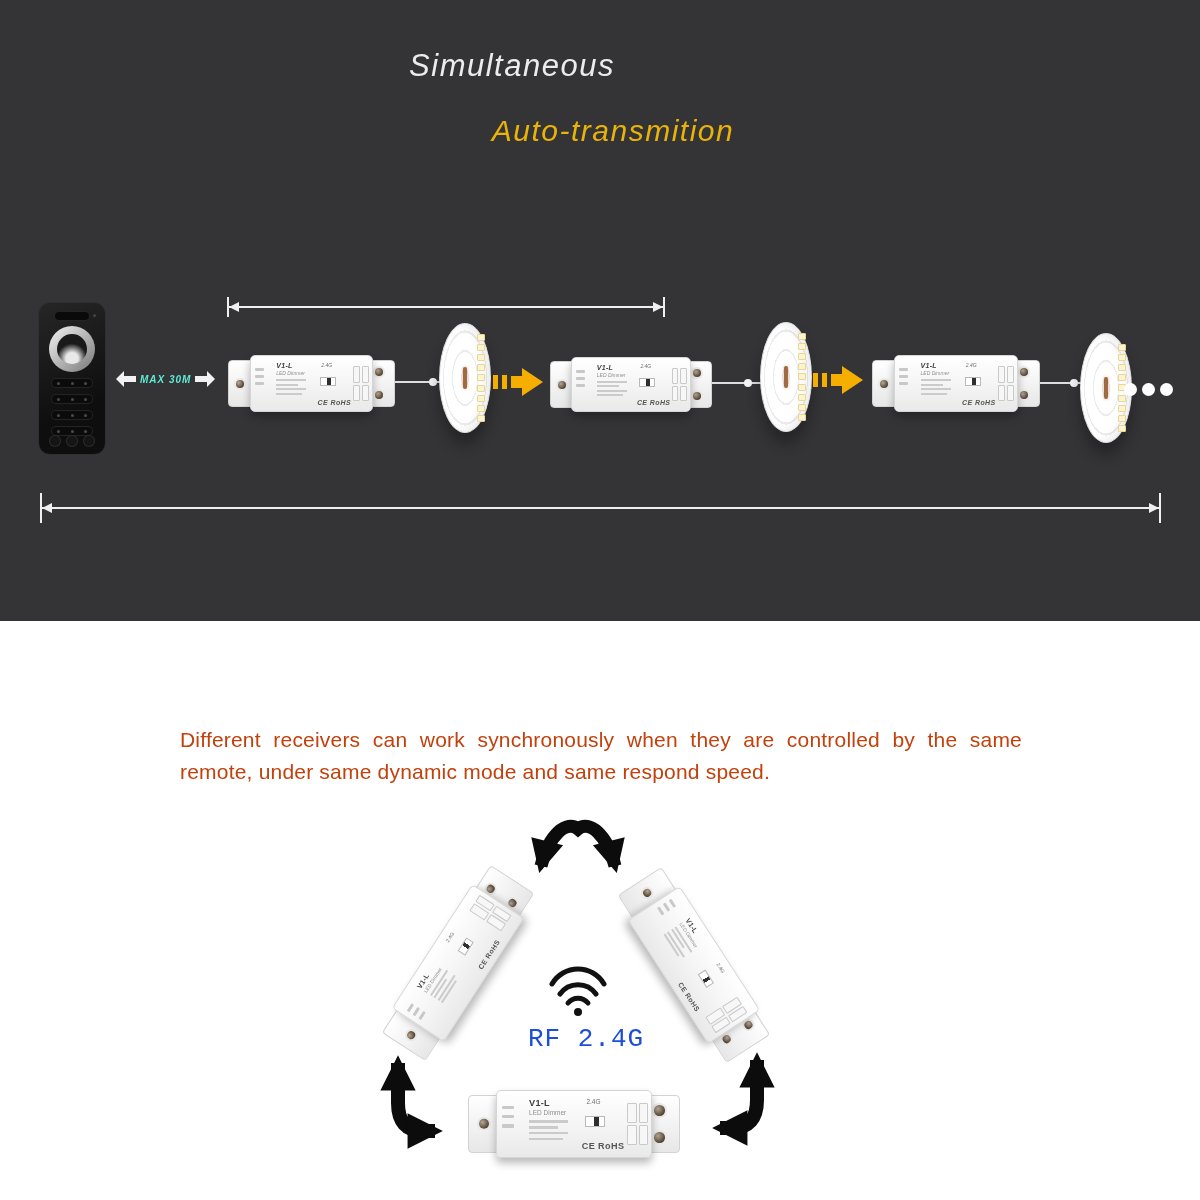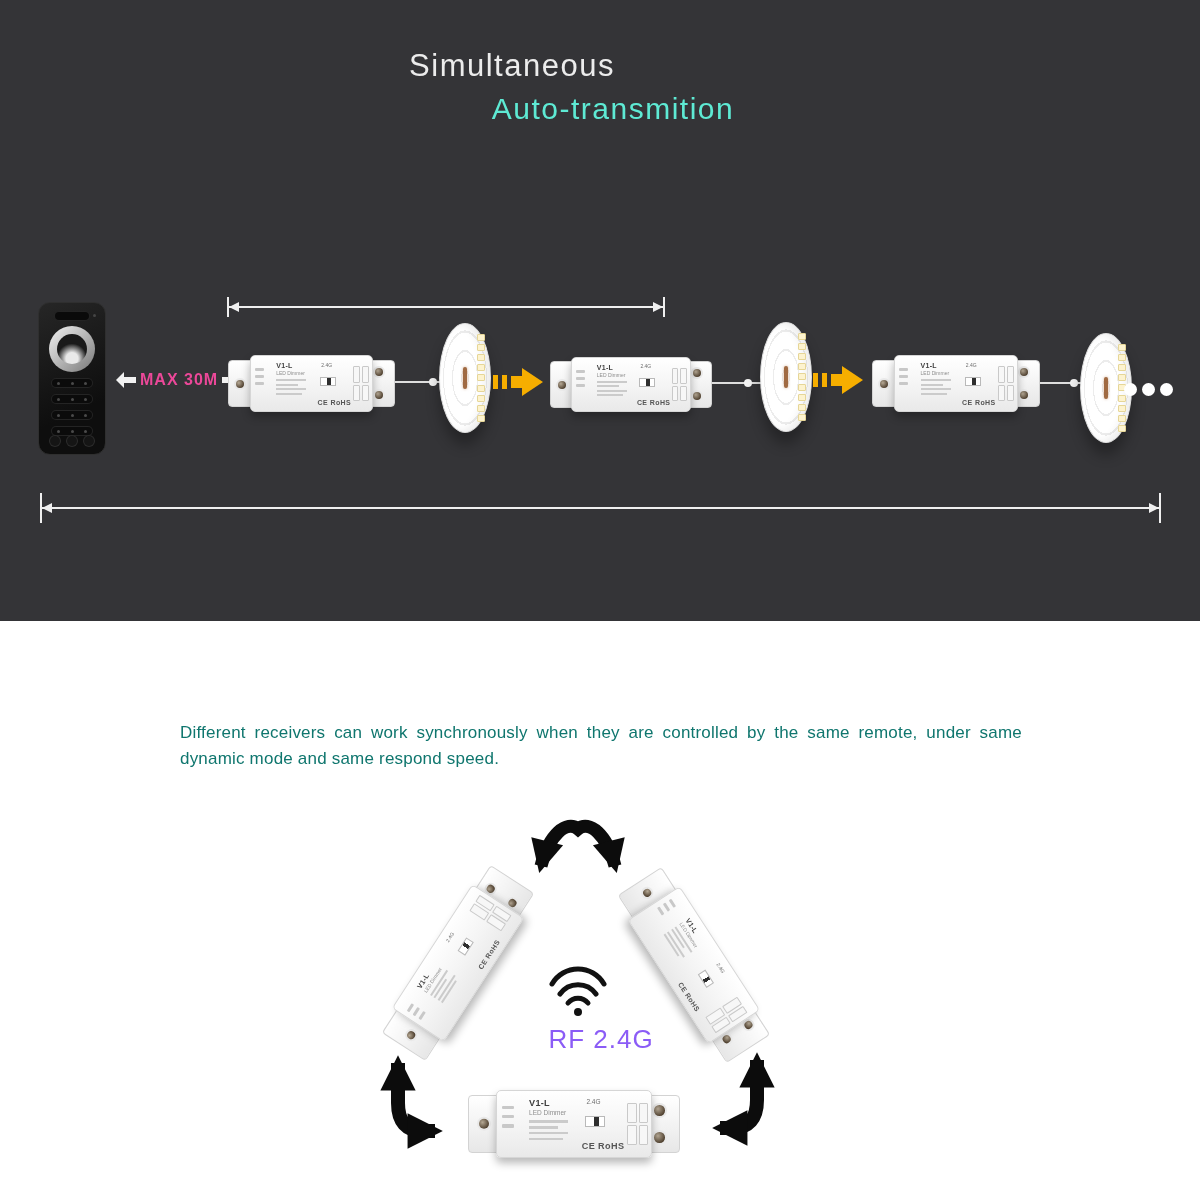--- a/index.html
+++ b/index.html
@@ -1,34 +1,34 @@
 <!DOCTYPE html>
 <html><head>
 <meta charset="utf-8">
 <style>
   html,body{margin:0;padding:0;background:#fff;}
   .page{position:relative;width:1200px;height:1200px;overflow:hidden;
         font-family:"Liberation Sans", sans-serif;}
   .abs{position:absolute;}
 
   
-  .sec-dark{position:absolute;left:0;top:0;width:1200px;height:621px;background:#343437;}
+  .sec-dark{position:absolute;left:0;top:0;width:1200px;height:621px;background:#343437;font-style:italic;}
   .sec-light{position:absolute;left:0;top:621px;width:1200px;height:579px;background:#ffffff;}
 
   
   .t1{position:absolute;left:512px;top:48px;transform:translateX(-50%);
       font-size:31px;letter-spacing:1.5px;color:#ececec;font-weight:400;white-space:nowrap;}
-  .t2{position:absolute;left:613px;top:92px;transform:translateX(-50%);
-      font-size:30px;letter-spacing:1.5px;color:#5eead4;font-weight:400;white-space:nowrap;}
+  .t2{position:absolute;left:613px;top:114px;transform:translateX(-50%);
+      font-size:30px;letter-spacing:1.5px;color:#eab308;font-weight:400;white-space:nowrap;}
   .para-dark{position:absolute;left:180px;top:164px;width:842px;font-size:15px;line-height:28px;
       color:#d8d8d8;letter-spacing:.2px;text-align:justify;}
   .t3{position:absolute;left:600px;top:648px;transform:translateX(-50%);
       font-size:29px;letter-spacing:1.5px;color:#57585a;font-weight:400;white-space:nowrap;}
-  .para-light{position:absolute;left:180px;top:703px;width:842px;font-size:17px;line-height:26px;
-      color:#0f766e;letter-spacing:.2px;text-align:justify;}
+  .para-light{position:absolute;left:180px;top:703px;width:842px;font-size:21px;line-height:32px;
+      color:#c2410c;letter-spacing:.2px;text-align:justify;}
 
   
   .dim{position:absolute;}
   .dim .dline{position:absolute;left:1px;right:1px;top:50%;margin-top:-1px;height:2px;background:#efefef;}
   .dim .cap{position:absolute;width:2px;background:#efefef;top:0;bottom:0;}
   .dim .cap.l{left:0;} .dim .cap.r{right:0;}
   .dim .ah{position:absolute;top:50%;transform:translateY(-50%);width:0;height:0;
            border-top:5px solid transparent;border-bottom:5px solid transparent;}
   .dim .ah.l{left:2px;border-right:10px solid #efefef;}
   .dim .ah.r{right:2px;border-left:10px solid #efefef;}
@@ -49,21 +49,21 @@
           background:radial-gradient(circle at 50% 82%, #e9e9e9 0 6px, #1a1a1a 15px);}
   .r-pill{position:absolute;left:50%;transform:translateX(-50%);width:40px;height:8px;border-radius:4px;
           background:#0b0b0b;box-shadow:0 0 0 1px #242424;display:flex;align-items:center;
           justify-content:space-between;padding:0 5px;box-sizing:border-box;}
   .r-pill i{width:3px;height:3px;border-radius:50%;background:#4a4a4a;}
   .r-btm{position:absolute;bottom:8px;left:50%;transform:translateX(-50%);display:flex;gap:7px;}
   .r-btm i{width:10px;height:10px;border-radius:50%;background:#151515;box-shadow:0 0 0 1px #2c2c2c;}
 
   
   .max30{position:absolute;left:116px;top:371px;display:flex;align-items:center;gap:4px;}
-  .max30 span{font-size:16px;font-weight:bold;color:#ec4899;letter-spacing:1px;white-space:nowrap;}
+  .max30 span{font-size:10px;font-weight:bold;color:#5eead4;letter-spacing:1px;white-space:nowrap;}
 
   
   .controller{position:absolute;--s:1;}
   .controller.fill{left:0;top:0;width:100%;height:100%;}
   .controller.lg{--s:1.3;}
   .rot{position:absolute;}
   .ctl-ear{position:absolute;top:8%;bottom:8%;width:17%;background:linear-gradient(#ffffff,#e7e7e7);
       border:1px solid #d3d3d3;border-radius:4px;box-sizing:border-box;z-index:1;}
   .ctl-ear.left{left:0;} .ctl-ear.right{right:0;}
   .screw{position:absolute;left:28%;width:calc(8px*var(--s));height:calc(8px*var(--s));border-radius:50%;
@@ -100,22 +100,22 @@
       box-shadow:inset -5px 0 9px rgba(0,0,0,0.08), 0 12px 14px rgba(0,0,0,0.30);}
   .coil::before{content:"";position:absolute;left:45%;top:40%;width:4px;height:22px;
       background:#a06a42;border-radius:2px;box-shadow:0 0 3px rgba(170,100,50,.55);}
   .leds{position:absolute;right:5px;top:9%;bottom:9%;width:8px;display:flex;flex-direction:column;
       justify-content:space-between;}
   .leds i{width:8px;height:7px;background:#fdf3cf;border:1px solid #e6d697;border-radius:1px;box-sizing:border-box;}
   .dots{position:absolute;left:1124px;top:383px;display:flex;gap:5px;}
   .dots i{width:13px;height:13px;border-radius:50%;background:#ffffff;}
 
   
-  .rf-text{position:absolute;left:601px;top:1024px;transform:translateX(-50%);
-      font-size:26px;letter-spacing:1px;color:#8b5cf6;white-space:nowrap;}
+  .rf-text{position:absolute;left:586px;top:1024px;transform:translateX(-50%);
+      font-size:26px;letter-spacing:1px;color:#1d4ed8;white-space:nowrap;font-family:Liberation Mono, monospace;}
 </style>
 </head>
 <body>
 
 <div class="page">
 
   <svg width="0" height="0" style="position:absolute">
     <defs>
       <marker id="ah" viewBox="0 0 10 10" refX="7.5" refY="5" markerWidth="2.8" markerHeight="2.8" orient="auto-start-reverse" markerUnits="strokeWidth">
         <path d="M0.5,0.5 L9.5,5 L0.5,9.5 Z" fill="#0c0c0c"></path>

